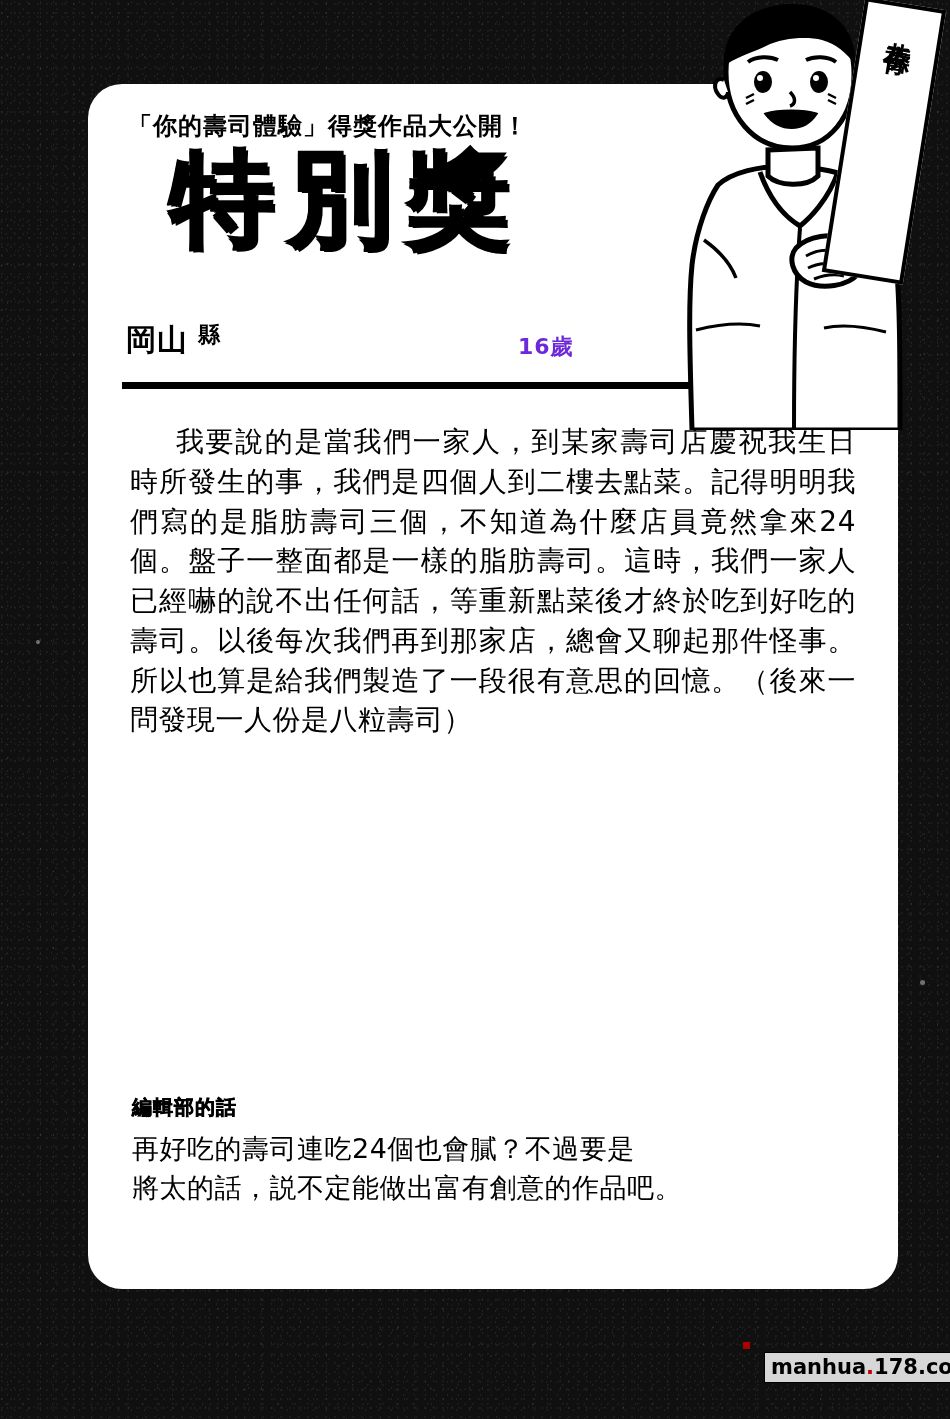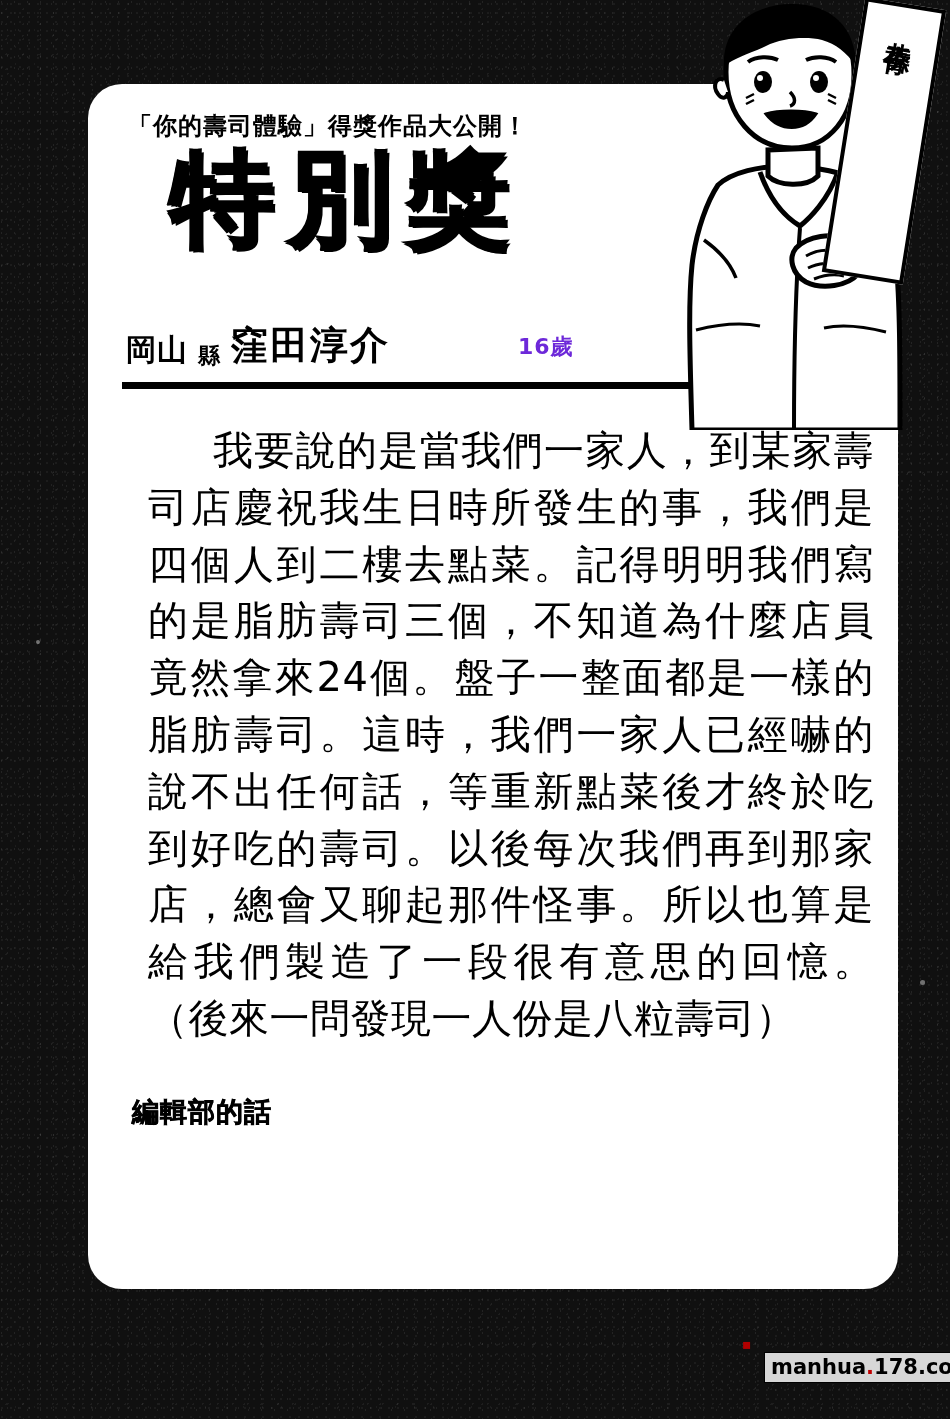--- a/index.html
+++ b/index.html
@@ -51,53 +51,52 @@
     font-size:104px;
     line-height:1;
     color:#000;
     letter-spacing:14px;
     -webkit-text-stroke:2px #000;
     text-shadow:3px 3px 0 #000,-1px 2px 0 #000;
     text-align:right;
   }
   .author-row{
     position:absolute;left:38px;top:236px;width:520px;
-    display:flex;align-items:flex-end;gap:10px;
+    display:flex;align-items:flex-start;gap:10px;
     font-family:"DejaVu Serif", serif;font-weight:bold;color:#000;
   }
   .author-pref{font-size:30px;letter-spacing:1px;}
   .author-pref-suffix{font-size:22px;}
   .author-name{font-size:38px;letter-spacing:2px;}
   .author-age{
     position:absolute;left:430px;top:248px;
     font-family:"DejaVu Sans", sans-serif;font-weight:bold;
     font-size:22px;color:#6d28d9;letter-spacing:1px;
   }
   .rule{
     position:absolute;left:34px;top:298px;width:742px;height:7px;background:#000;
   }
 
   
   .body-text{
     position:absolute;left:42px;top:338px;width:726px;
     font-family:"DejaVu Sans", sans-serif;
-    font-size:40px;line-height:1.42;color:#000;
+    font-size:28px;line-height:1.42;color:#000;
     text-align:justify;
     letter-spacing:0.5px;
-    margin-left:18px;
   }
   .body-text p{margin:0;}
   .indent{display:inline-block;width:1.6em;}
 
   .editor-block{
     position:absolute;left:44px;top:1010px;width:724px;
   }
   .editor-title{
     font-family:"DejaVu Serif", serif;font-weight:bold;
-    font-size:27px;color:#000;letter-spacing:1px;margin-bottom:8px;
+    font-size:20px;color:#000;letter-spacing:1px;margin-bottom:8px;
     -webkit-text-stroke:.6px #000;
   }
   .editor-text{
     font-family:"DejaVu Sans", sans-serif;
     font-size:27px;line-height:1.45;color:#000;letter-spacing:0.5px;
   }
   .editor-text p{margin:0;}
 
   
   .chef{
@@ -143,32 +142,35 @@
 
 <div class="card">
 
   <div class="kicker">「你的壽司體驗」得獎作品大公開！</div>
 
   <div class="award-title">特別獎</div>
 
   <div class="author-row">
     <span class="author-pref">岡山</span>
     <span class="author-pref-suffix">縣</span>
-    <span class="author-name">窪田淳介</span>
   </div>
   <div class="author-age">16歲</div>
 
   <div class="rule"></div>
 
   <div class="body-text">
     <p><span class="indent"></span><span>我要說的是當我們一家人，到某家壽司店慶祝我生日時所發生的事，我們是四個人到二樓去點菜。記得明明我們寫的是脂肪壽司三個，不知道為什麼店員竟然拿來24個。盤子一整面都是一樣的脂肪壽司。這時，我們一家人已經嚇的說不出任何話，等重新點菜後才終於吃到好吃的壽司。以後每次我們再到那家店，總會又聊起那件怪事。所以也算是給我們製造了一段很有意思的回憶。（後來一問發現一人份是八粒壽司）</span></p>
   </div>
 
   <div class="editor-block">
     <div class="editor-title">編輯部的話</div>
+    <div class="editor-text">
+      <p>再好吃的壽司連吃24個也會膩？不過要是</p>
+      <p>將太的話，説不定能做出富有創意的作品吧。</p>
+    </div>
   </div>
 </div>
 
 <div class="chef">
   <svg viewBox="0 0 350 430" width="350" height="430">
 
     <path d="M118 185 C108 200 96 230 92 265 C88 305 90 360 92 430 L300 430 C300 360 300 300 296 262 C292 226 280 200 266 186 C250 172 210 166 186 166 C160 166 132 172 118 185 Z" fill="#ffffff" stroke="#000" stroke-width="5"></path>
 
     <path d="M160 172 C172 206 190 220 200 226 C210 218 228 200 238 172" fill="none" stroke="#000" stroke-width="5"></path>
     <path d="M200 228 C196 280 194 350 194 430" fill="none" stroke="#000" stroke-width="4"></path>

